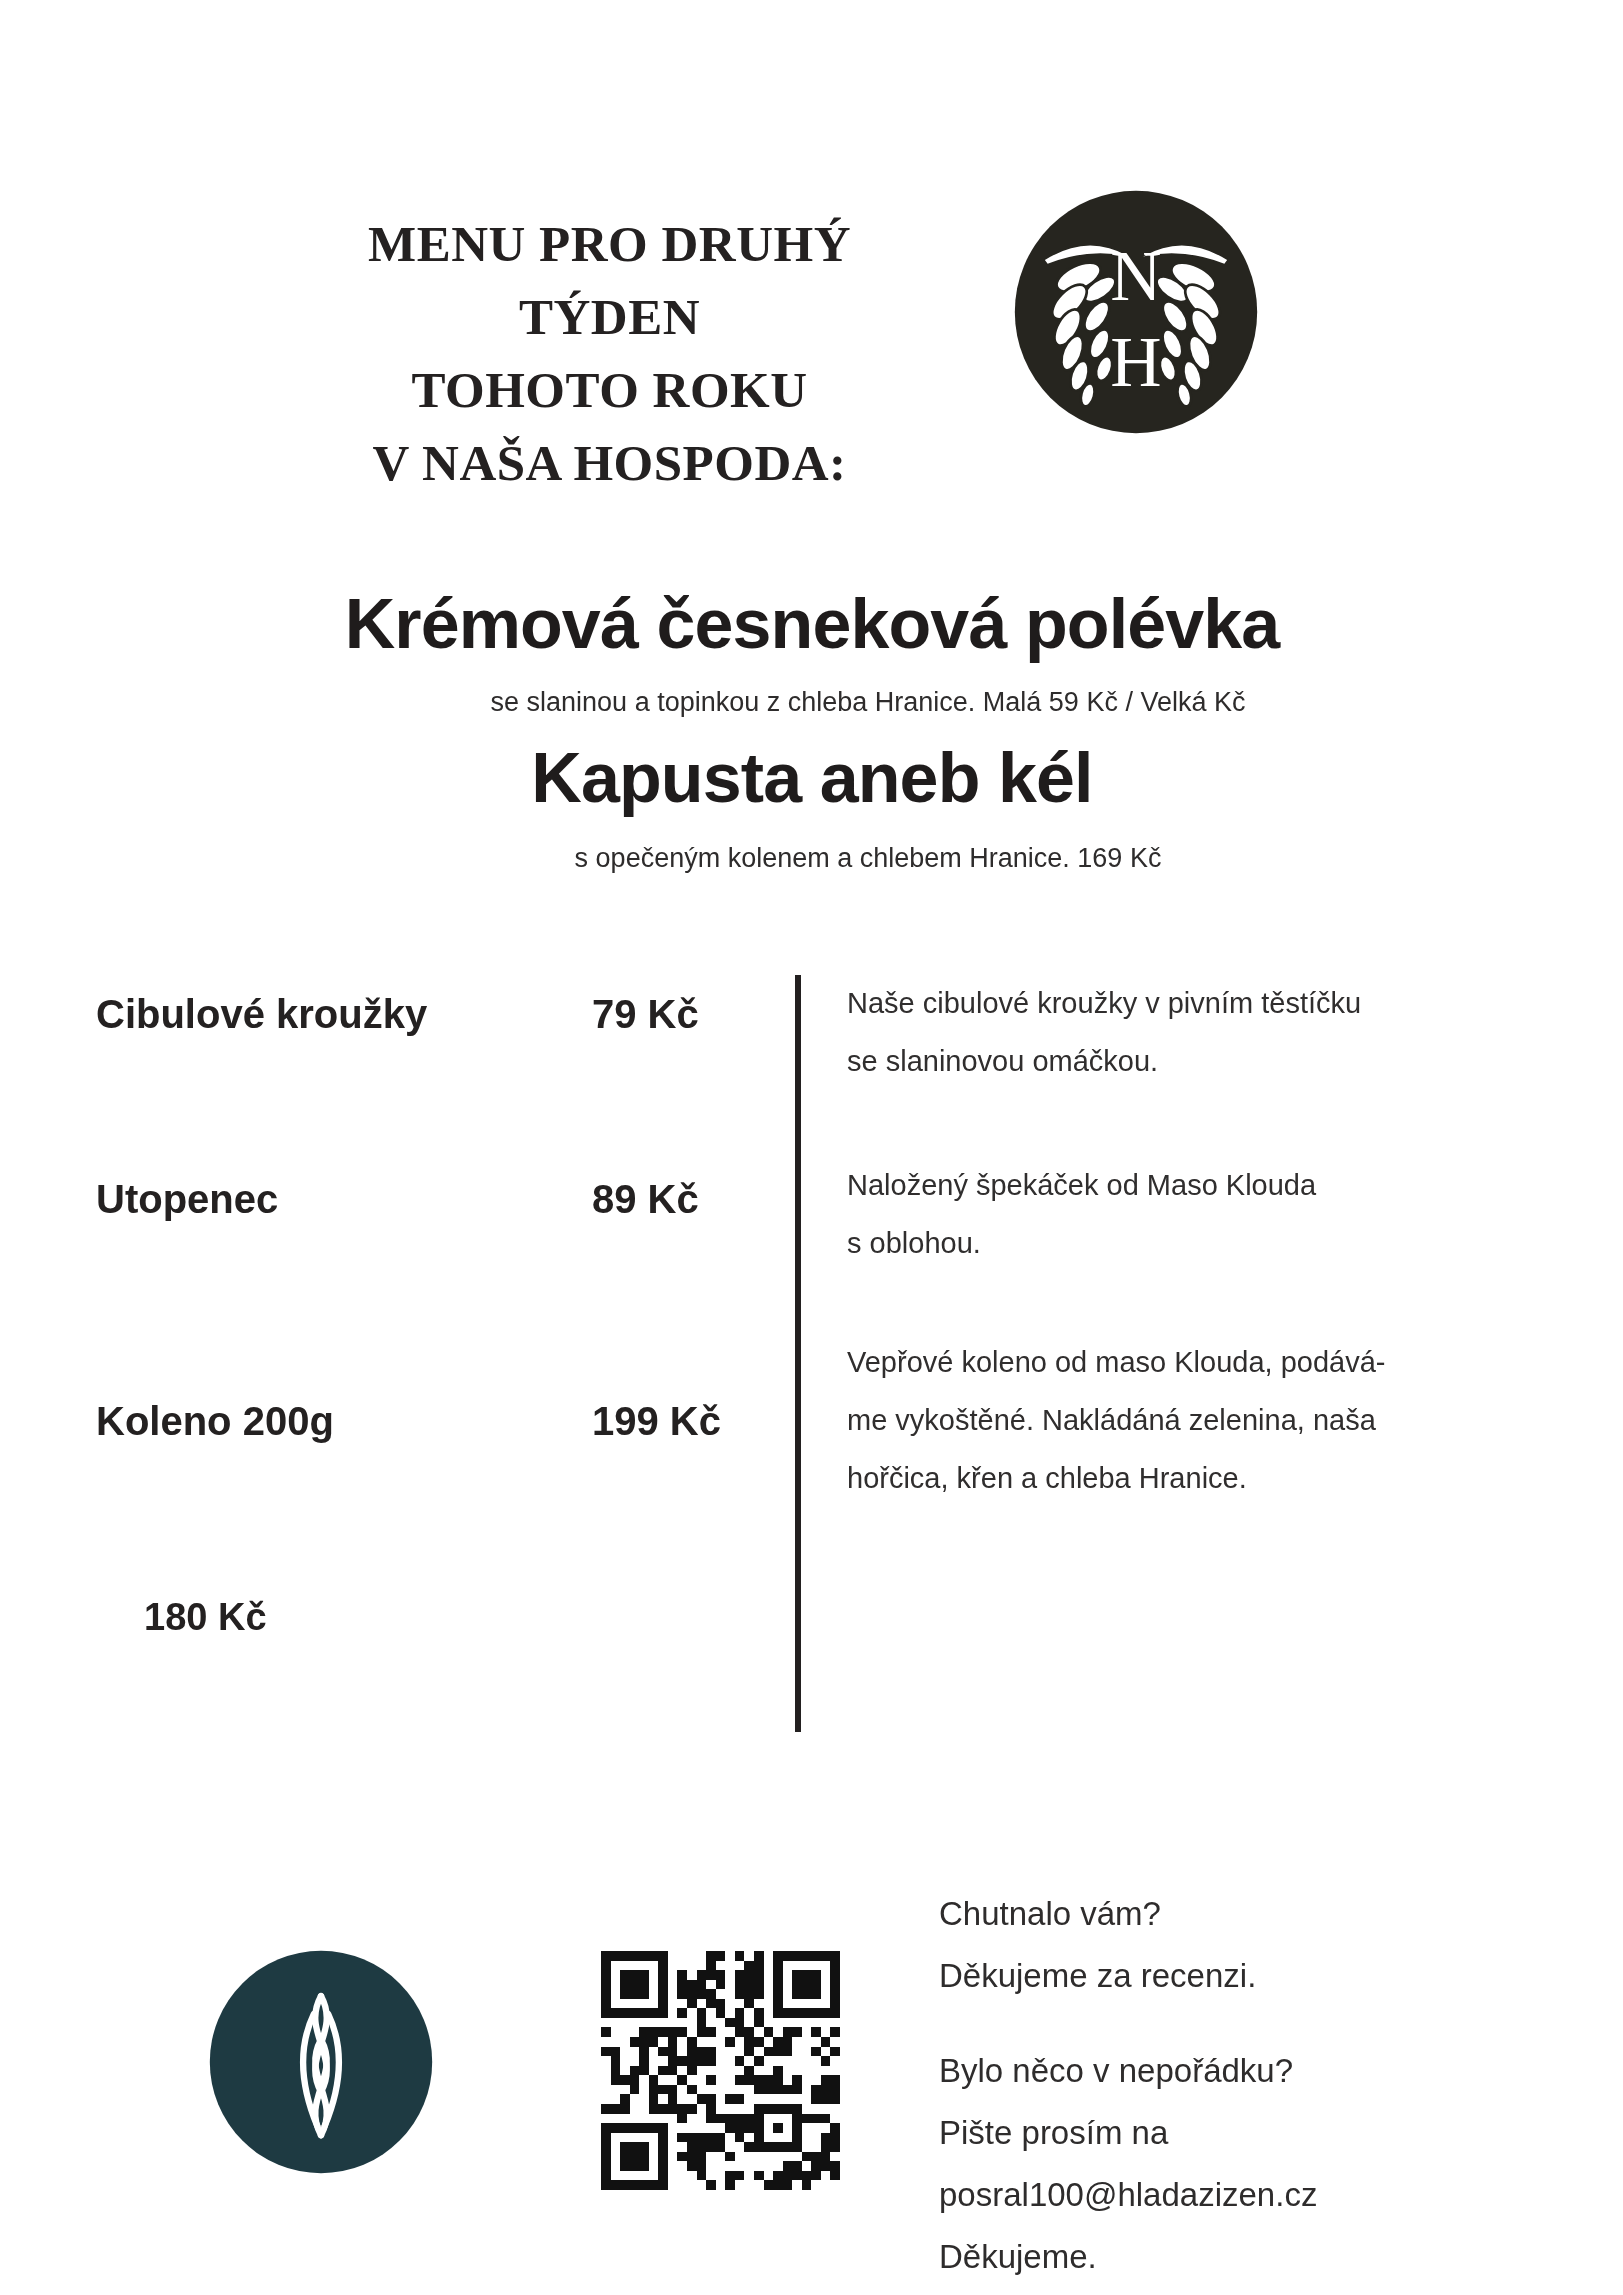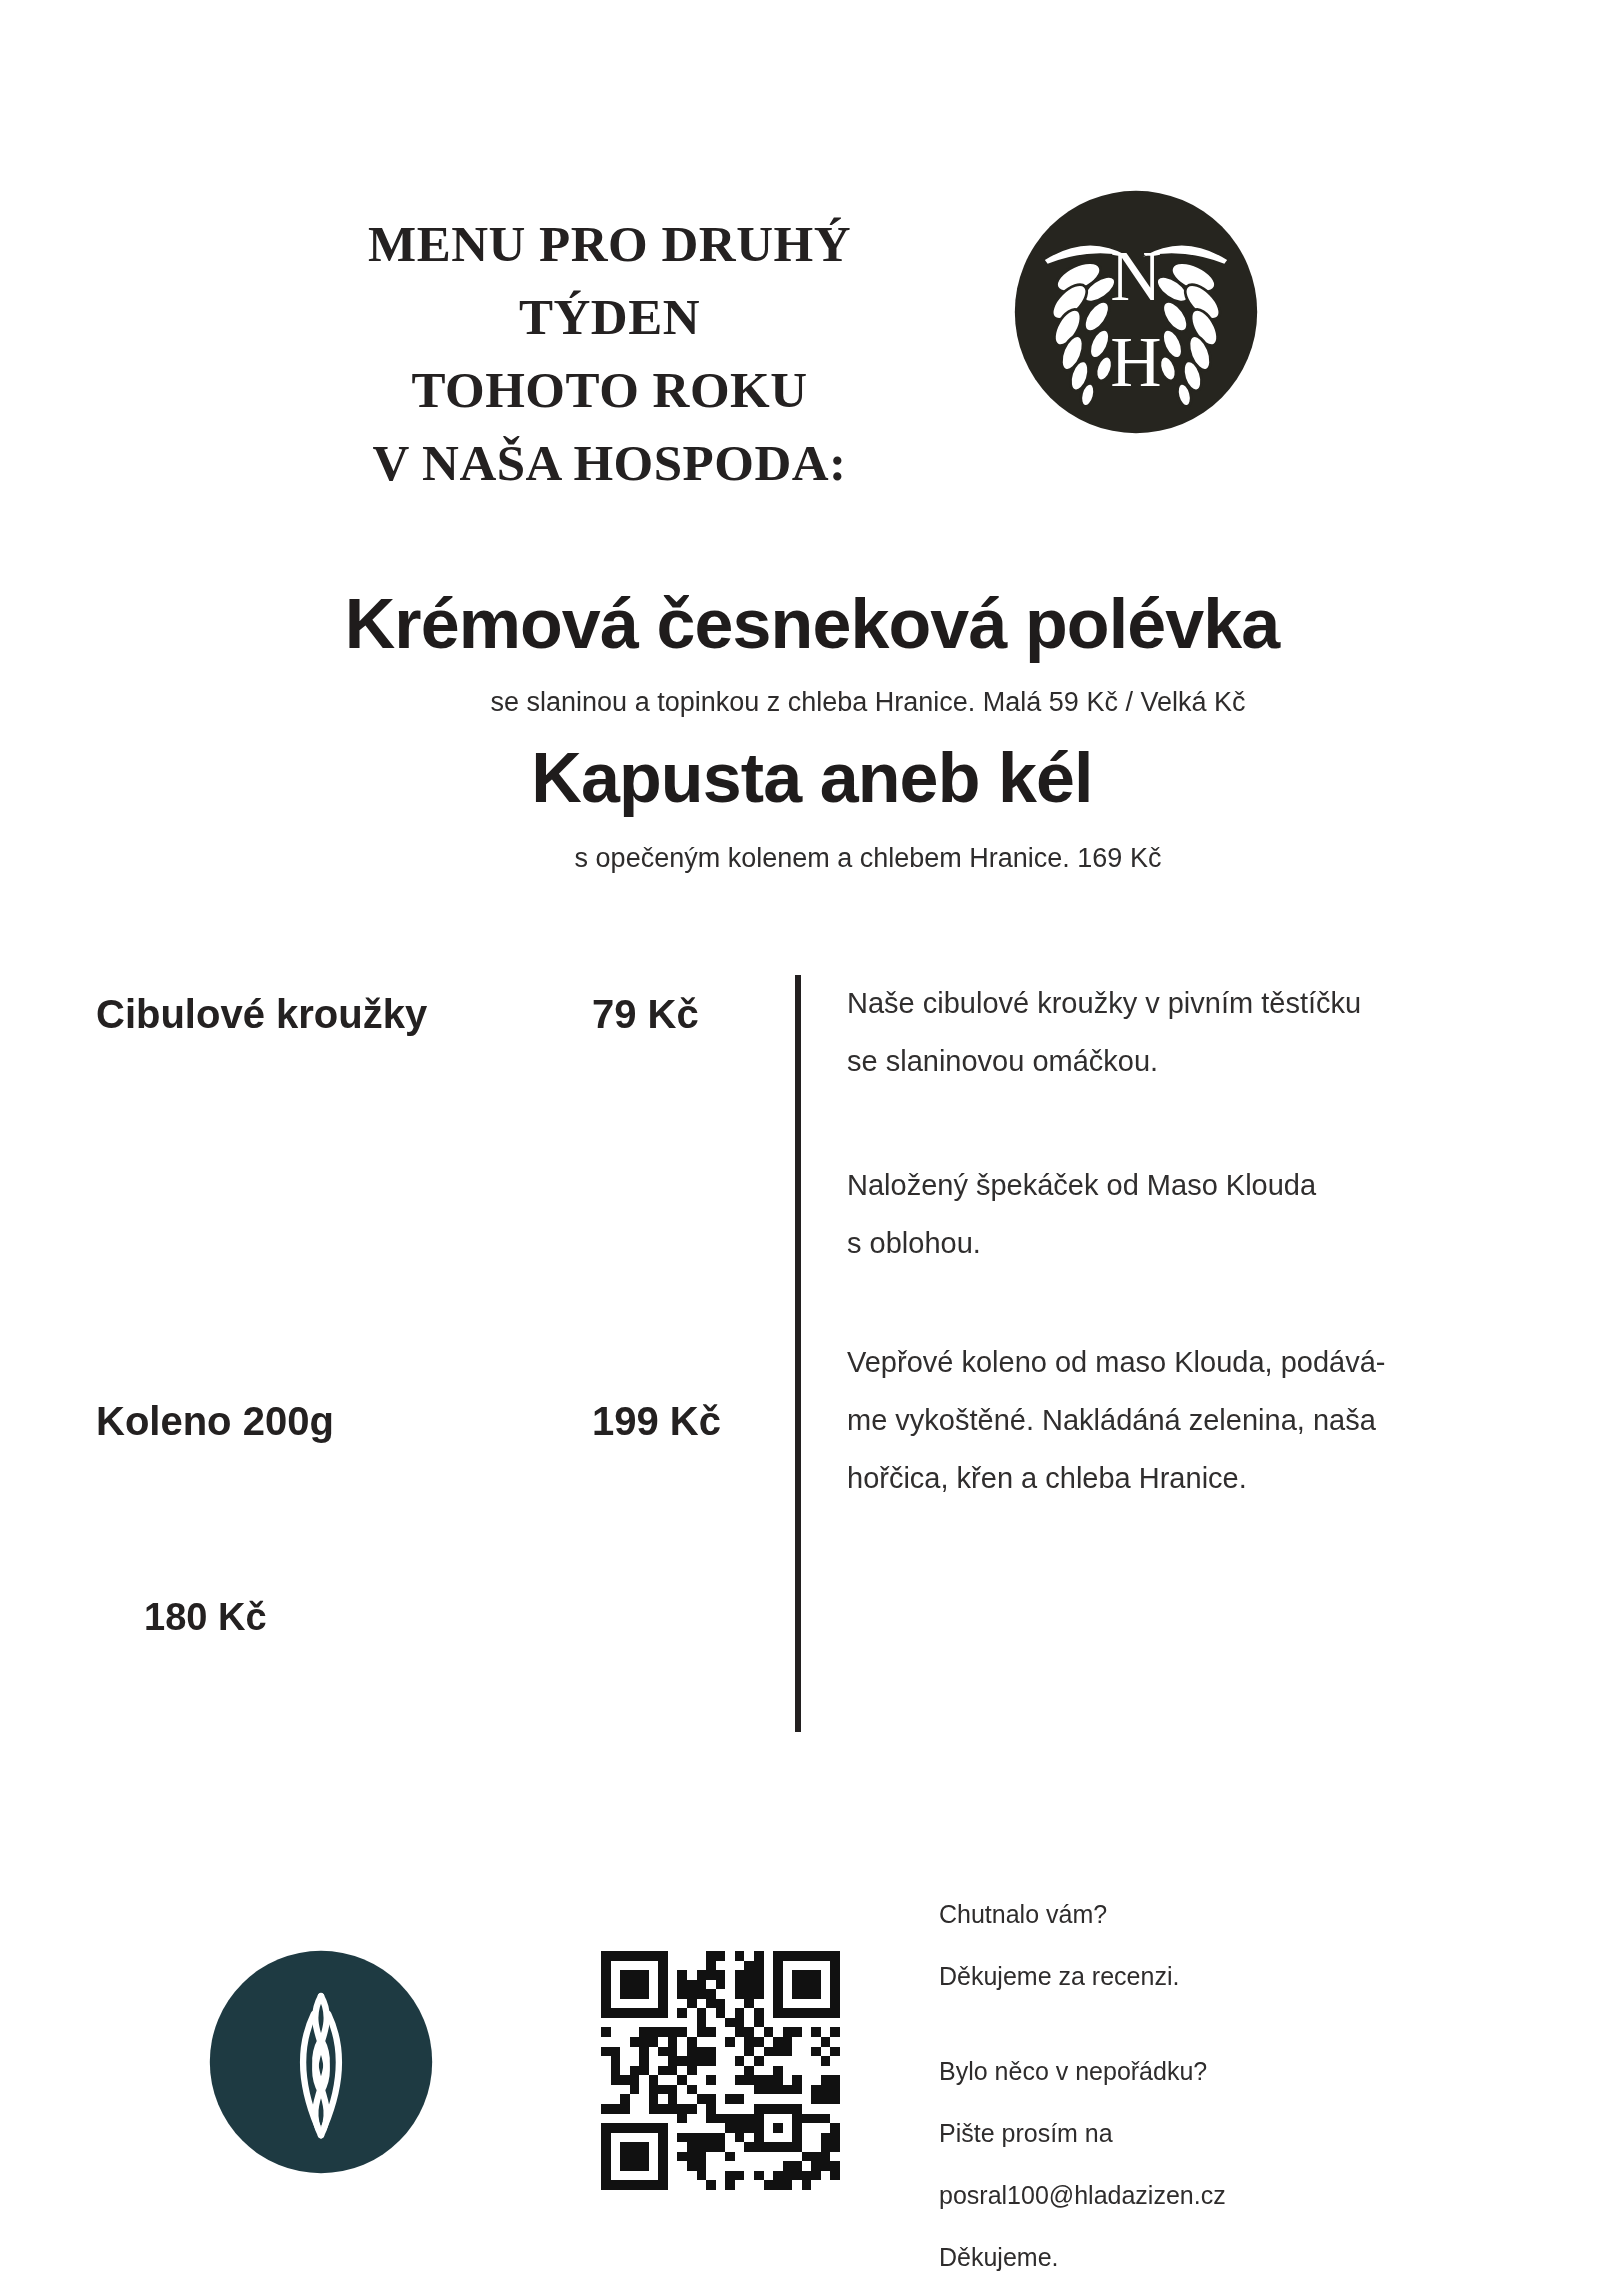--- a/index.html
+++ b/index.html
@@ -34,21 +34,21 @@
   .r1{top:990px}.r2{top:1175px}.r3{top:1397px}.r4{top:1595px}
   .r4 .pr{font-size:38px;margin-left:48px;}
   .menu-desc{
     position:absolute;left:847px;width:643px;
     font-size:29px;line-height:58px;color:#302e2e;white-space:pre-line;
   }
   .d1{top:974px}.d2{top:1156px}.d3{top:1333px}.d4{top:1576px}
   .divider{position:absolute;left:795px;top:975px;width:5.5px;height:757px;background:#232020;}
   
   .foot-text{
-    position:absolute;left:939px;font-size:25px;line-height:62px;
+    position:absolute;left:939px;font-size:33px;line-height:62px;
     color:#2e2c2c;white-space:pre-line;
   }
   .foot-review{top:1883px}
   .foot-complaint{top:2040px}
   .logo-hz{position:absolute;left:208px;top:1949px;width:226px;height:226px;}
   .qr{position:absolute;left:601px;top:1951px;width:239px;height:239px;}
 </style>
 </head>
 <body>
 
@@ -94,20 +94,24 @@
   </svg>
 
   <div class="special-title s1">Krémová česneková polévka</div>
   <div class="special-sub sub1">se slaninou a topinkou z chleba Hranice. Malá 59 Kč / Velká Kč</div>
   <div class="special-title s2">Kapusta aneb kél</div>
   <div class="special-sub sub2">s opečeným kolenem a chlebem Hranice. 169 Kč</div>
 
   <div class="menu-name r1">
     <span class="nm">Cibulové kroužky</span>
     <span class="pr">79 Kč</span>
+  </div>
+  <div class="menu-name r2">
+    <span class="nm">Utopenec</span>
+    <span class="pr">89 Kč</span>
   </div>
   <div class="menu-name r3">
     <span class="nm">Koleno 200g</span>
     <span class="pr">199 Kč</span>
   </div>
   <div class="menu-name r4">
     <span class="pr">180 Kč</span>
   </div>
 
   <div class="divider"></div>

